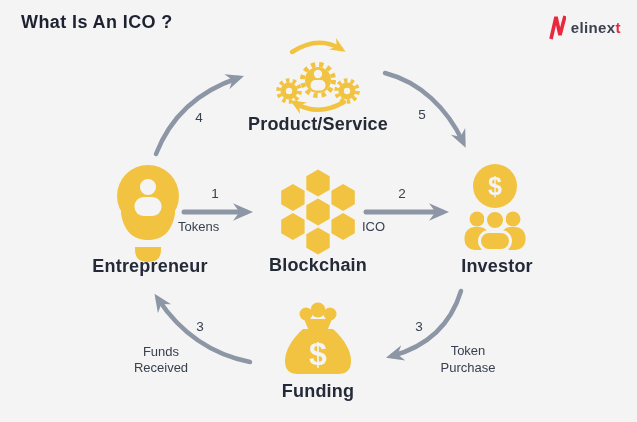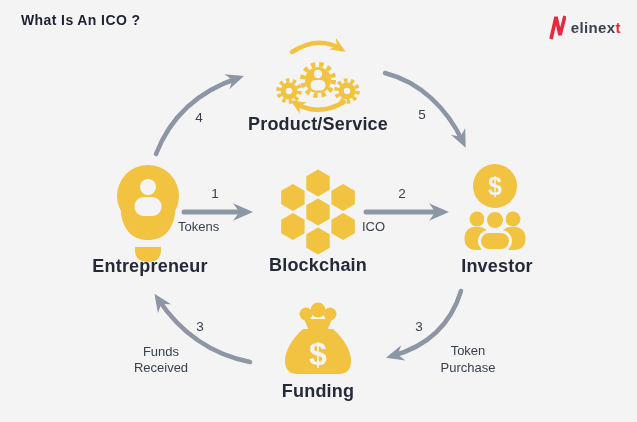--- a/index.html
+++ b/index.html
@@ -1,18 +1,18 @@
 <!DOCTYPE html>
 <html><head>
 <meta charset="utf-8">
 <style>
   html,body{margin:0;padding:0;}
   .stage{position:relative;width:637px;height:422px;background:#F4F4F5;overflow:hidden;
          font-family:"Liberation Sans",sans-serif;}
-  .title{position:absolute;left:21px;top:12px;font-size:14px;font-weight:700;
+  .title{position:absolute;left:21px;top:12px;font-size:18px;font-weight:700;
          color:#1E2230;letter-spacing:.4px;}
   .logo{position:absolute;right:16px;top:14px;display:flex;align-items:center;gap:5px;text-align:right;}
   .logo-text{font-size:15px;font-weight:700;color:#3A4150;letter-spacing:.4px;}
   .logo-accent{color:#E9283E;}
   svg.diagram{position:absolute;left:0;top:0;}
   .num{font-size:13.5px;fill:#39404E;}
   .flabel{font-size:13px;fill:#39404E;}
   .nlabel{font-size:18px;font-weight:700;fill:#242A37;letter-spacing:.2px;}
   .cut{fill:#F4F4F5;}
   .dollar{font-weight:700;fill:#F4F4F5;}

